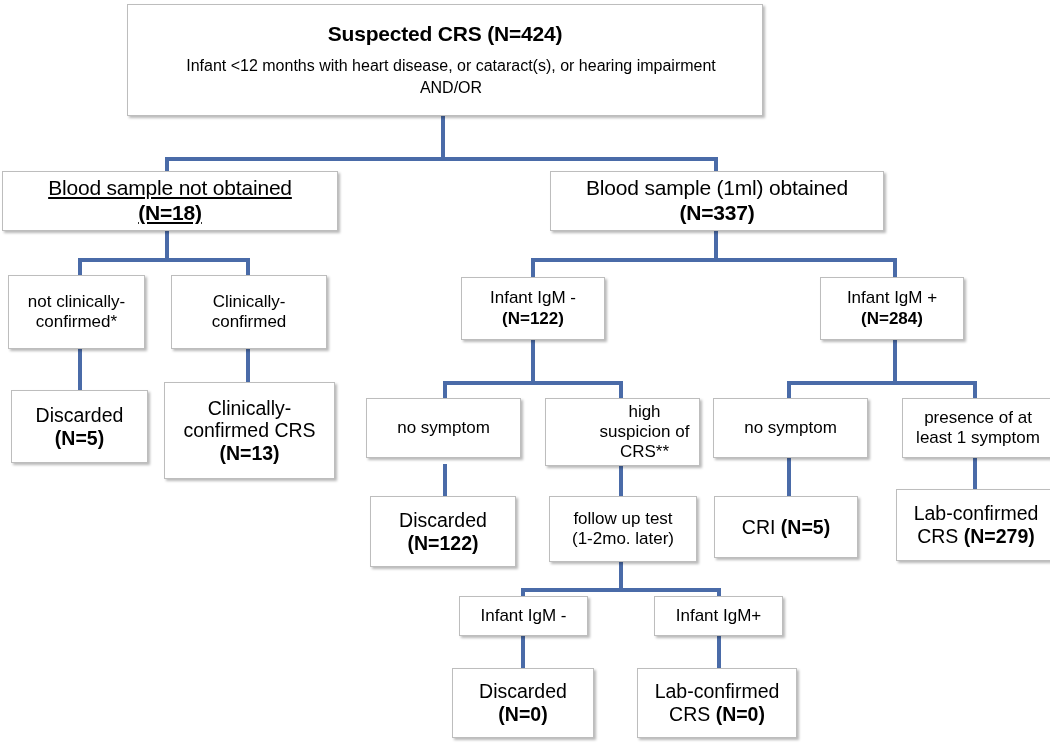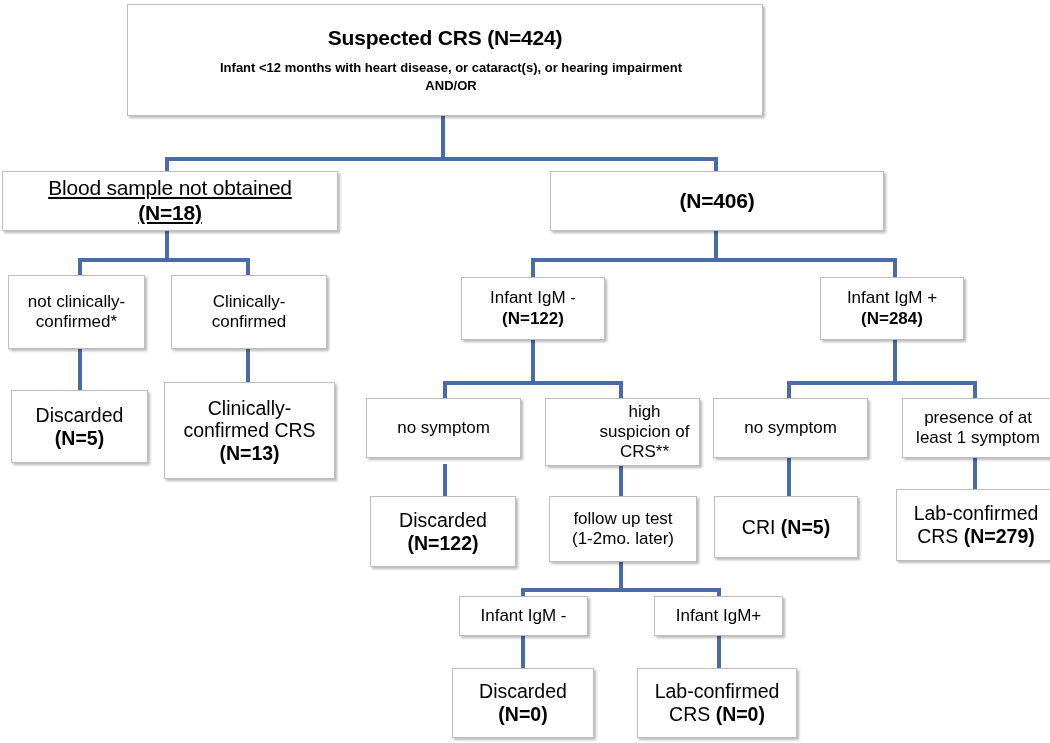--- a/index.html
+++ b/index.html
@@ -36,22 +36,22 @@
     background: #4a6ba8;
     z-index: 1;
   }
   .t-root-title {
     font-size: 21px;
     font-weight: bold;
     letter-spacing: -0.2px;
     margin-bottom: 9px;
   }
   .t-root-body {
-    font-size: 13px;
-    font-weight: bold;
+    font-size: 16px;
+    font-weight: normal;
     line-height: 1.34;
     margin-left: 12px;
   }
   .t-l1 {
     font-size: 21px;
     font-weight: normal;
     letter-spacing: -0.2px;
   }
   .t-l1 b { font-weight: bold; }
   .t-med {
@@ -125,21 +125,22 @@
     <div class="t-root-body">Infant &lt;12 months with heart disease, or cataract(s), or hearing impairment</div>
     <div class="t-root-body">AND/OR</div>
   </div>
 
   <div class="box" style="left:2px; top:171px; width:336px; height:60px;text-decoration:underline;">
     <div class="t-l1">Blood sample not obtained</div>
     <div class="t-l1"><b>(N=18)</b></div>
   </div>
 
   <div class="box" style="left:550px; top:171px; width:334px; height:60px;">
-    <div class="t-l1"><b>(N=406)</b></div>
+    <div class="t-l1">Blood sample (1ml) obtained</div>
+    <div class="t-l1"><b>(N=337)</b></div>
   </div>
 
   <div class="box" style="left:8px; top:275px; width:137px; height:74px;">
     <div class="t-med">not clinically-</div>
     <div class="t-med">confirmed*</div>
   </div>
 
   <div class="box" style="left:171px; top:275px; width:156px; height:74px;">
     <div class="t-med">Clinically-</div>
     <div class="t-med">confirmed</div>

